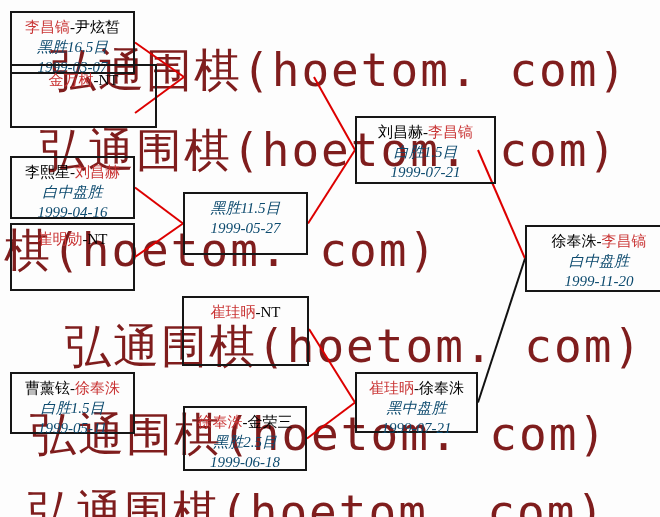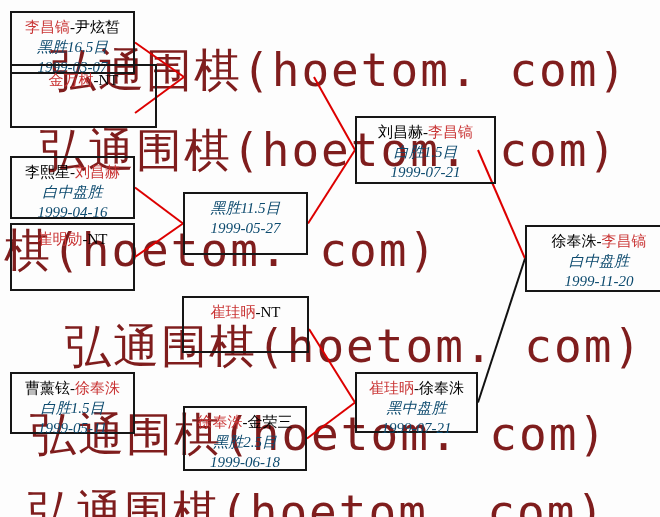--- a/index.html
+++ b/index.html
@@ -98,21 +98,21 @@
     <div class="date">1999-05-11</div>
   </div>
 
 
 
   <div class="box" style="left:183px;top:192px;width:125px;height:63px;">
     <div class="result">黑胜11.5目</div>
     <div class="date">1999-05-27</div>
   </div>
 
-  <div class="box" style="left:182px;top:296px;width:127px;height:57px;">
+  <div class="box" style="left:182px;top:296px;width:127px;height:70px;">
     <div class="players"><span class="p1 red">崔珪昞</span><span class="dash">-</span><span class="p2">NT</span></div>
     <div class="result"></div>
     <div class="date"></div>
   </div>
 
   <div class="box" style="left:183px;top:406px;width:124px;height:65px;">
     <div class="players"><span class="p1 red">徐奉洙</span><span class="dash">-</span><span class="p2">金荣三</span></div>
     <div class="result">黑胜2.5目</div>
     <div class="date">1999-06-18</div>
   </div>

